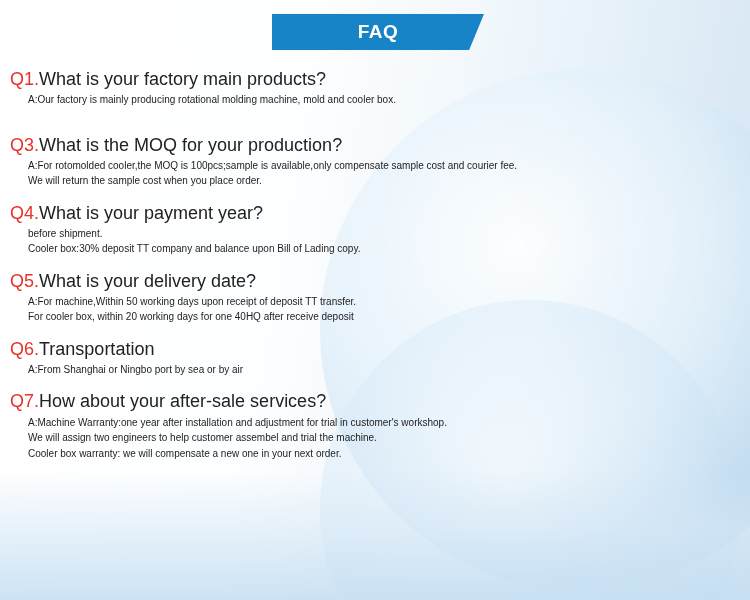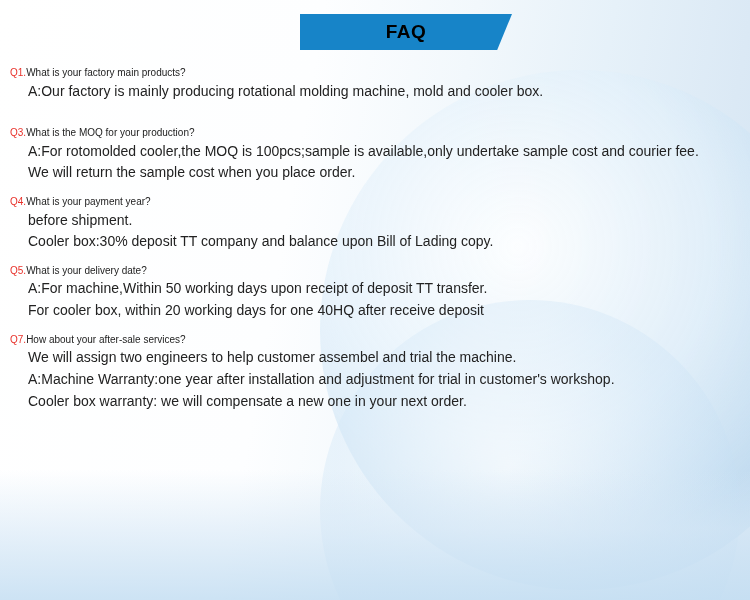--- a/index.html
+++ b/index.html
@@ -67,46 +67,45 @@
   .faq-banner {
     position: absolute;
     left: 272px;
     top: 14px;
     width: 212px;
     height: 36px;
     background: #1784c8;
     display: flex;
     align-items: center;
     justify-content: center;
-    color: #000000;
+    color: #ffffff;
     font-size: 19px;
     font-weight: bold;
     letter-spacing: 0.5px;
     clip-path: polygon(0 0, 100% 0, 93% 100%, 0% 100%);
-    margin-left: 28px;
   }
 
   .qa-list {
     padding: 14px 12px 0 10px;
   }
   .qa-block {
     margin-bottom: 11px;
   }
   .q-line {
-    font-size: 10px;
+    font-size: 18px;
     color: #222222;
     line-height: 1.45;
     white-space: nowrap;
   }
   .q-num {
     color: #e8312a;
     font-weight: normal;
   }
   .a-line {
-    font-size: 14px;
+    font-size: 10px;
     color: #222222;
     line-height: 1.55;
     padding-left: 18px;
     white-space: nowrap;
   }
   .a-line.cont {
     padding-left: 18px;
   }
   .gap-sm { height: 2px; }
 </style>
@@ -130,38 +129,42 @@
       <div class="q-line"><span class="q-num">Q1.</span><span>What is your factory main products?</span></div>
       <div class="a-line">A:Our factory is mainly producing rotational molding machine, mold and cooler box.</div>
     </div>
 
     <div class="qa-block">
       <div class="gap-sm"></div>
     </div>
 
     <div class="qa-block">
       <div class="q-line"><span class="q-num">Q3.</span><span>What is the MOQ for your production?</span></div>
-      <div class="a-line">A:For rotomolded cooler,the MOQ is 100pcs;sample is available,only undertake sample cost and courier fee.</div>
+      <div class="a-line">A:For rotomolded cooler,the MOQ is 100pcs;sample is available,only compensate sample cost and courier fee.</div>
       <div class="a-line cont">We will return the sample cost when you place order.</div>
     </div>
 
     <div class="qa-block">
       <div class="q-line"><span class="q-num">Q4.</span><span>What is your payment year?</span></div>
       <div class="a-line cont">before shipment.</div>
       <div class="a-line cont">Cooler box:30% deposit TT company and balance upon Bill of Lading copy.</div>
     </div>
 
     <div class="qa-block">
       <div class="q-line"><span class="q-num">Q5.</span><span>What is your delivery date?</span></div>
       <div class="a-line">A:For machine,Within 50 working days upon receipt of deposit TT transfer.</div>
       <div class="a-line cont">For cooler box, within 20 working days for one 40HQ after receive deposit</div>
     </div>
 
+    <div class="qa-block">
+      <div class="q-line"><span class="q-num">Q6.</span><span>Transportation</span></div>
+      <div class="a-line">A:From Shanghai or Ningbo port by sea or by air</div>
+    </div>
 
     <div class="qa-block">
       <div class="q-line"><span class="q-num">Q7.</span><span>How about your after-sale services?</span></div>
+      <div class="a-line">A:Machine Warranty:one year after installation and adjustment for trial in customer's workshop.</div>
       <div class="a-line cont">We will assign two engineers to help customer assembel and trial the machine.</div>
-      <div class="a-line">A:Machine Warranty:one year after installation and adjustment for trial in customer's workshop.</div>
       <div class="a-line cont">Cooler box warranty: we will compensate a new one in your next order.</div>
     </div>
 
   </div>
 </div>
 
 </body></html>

